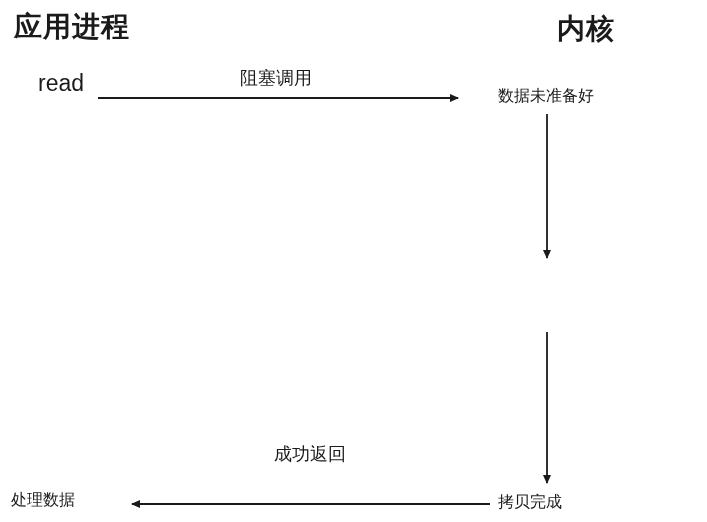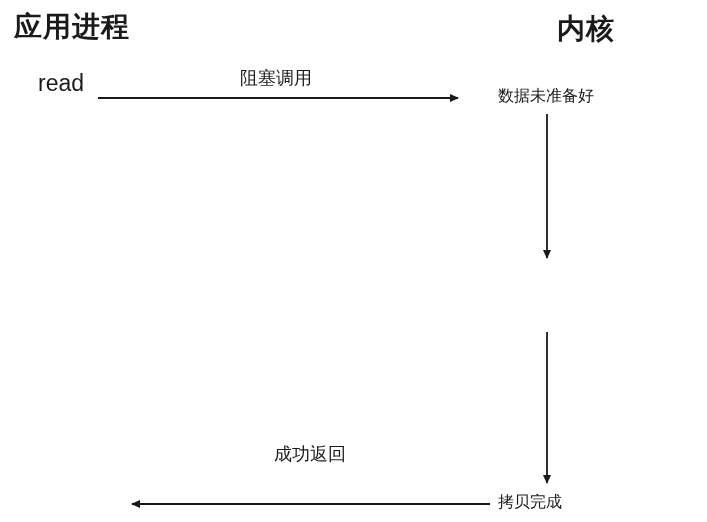--- a/index.html
+++ b/index.html
@@ -73,14 +73,15 @@
 
   <div class="lbl node node-data-not-ready">数据未准备好</div>
 
   <div class="lbl node node-data-ready">
   </div>
 
   <div class="lbl node node-copy-complete">拷贝完成</div>
 
   <div class="lbl edge-label label-success-return">成功返回</div>
 
+  <div class="lbl node node-process-data">处理数据</div>
 
 </div>
 
 </body></html>

